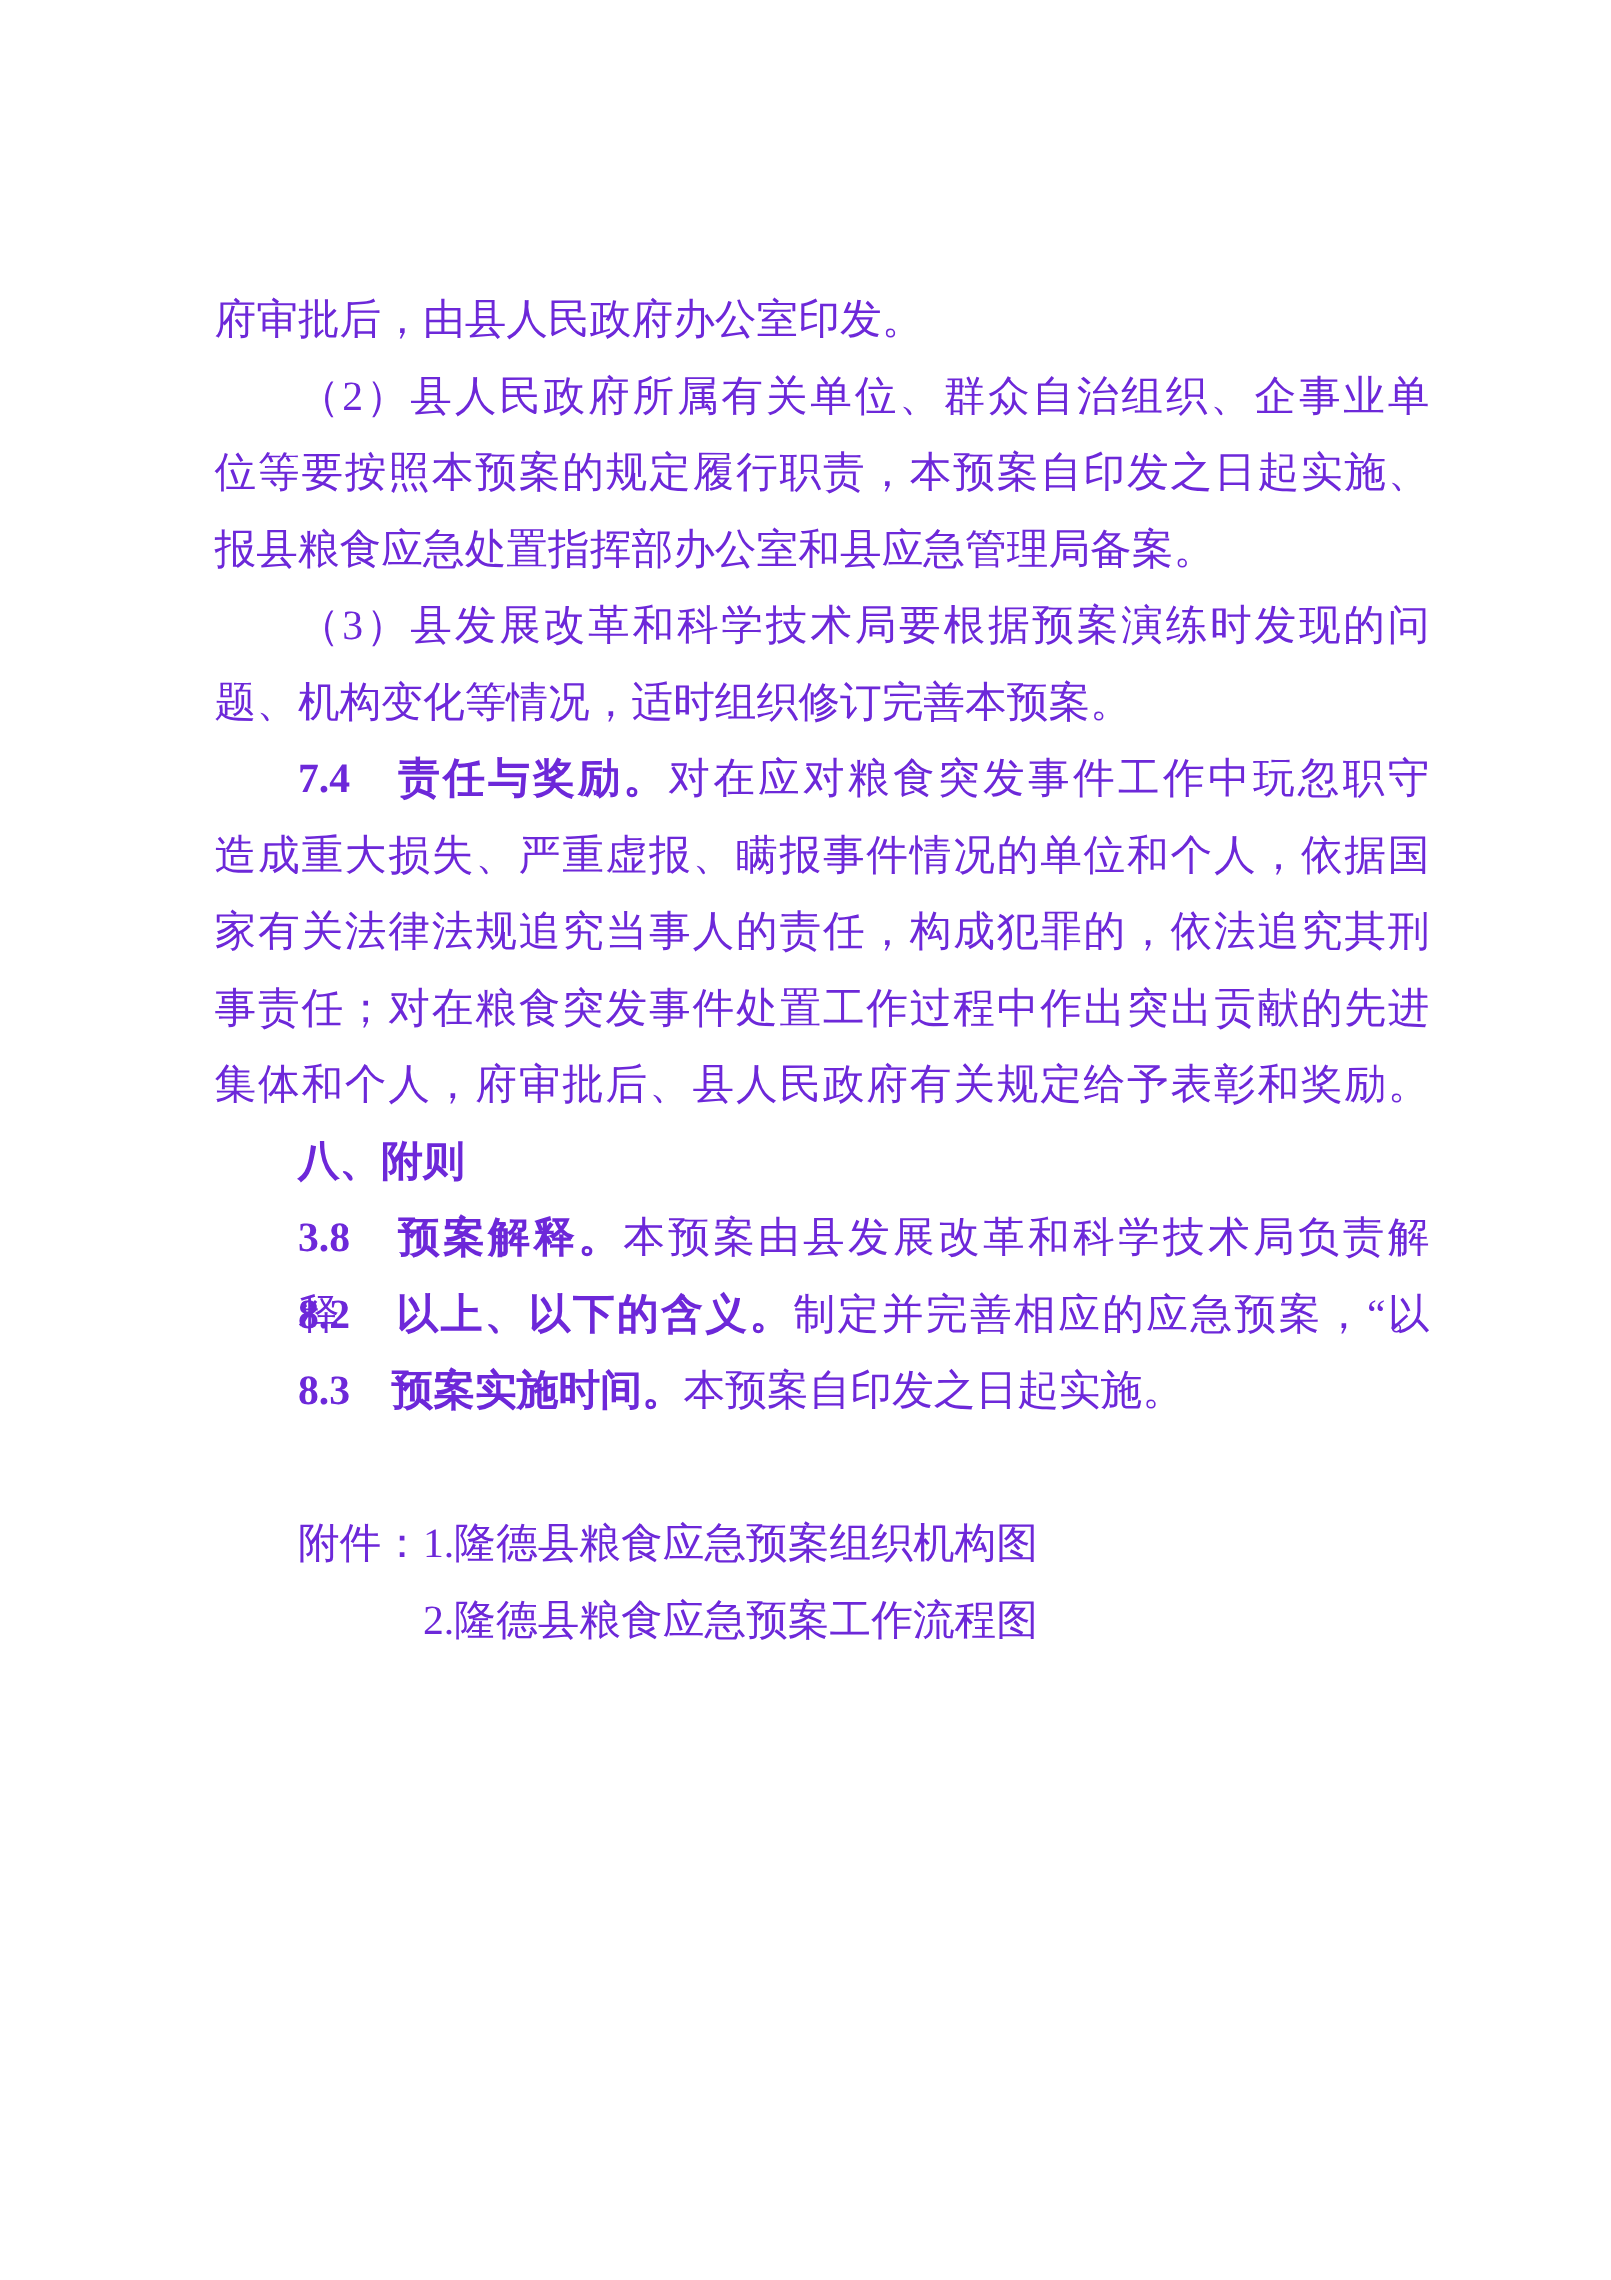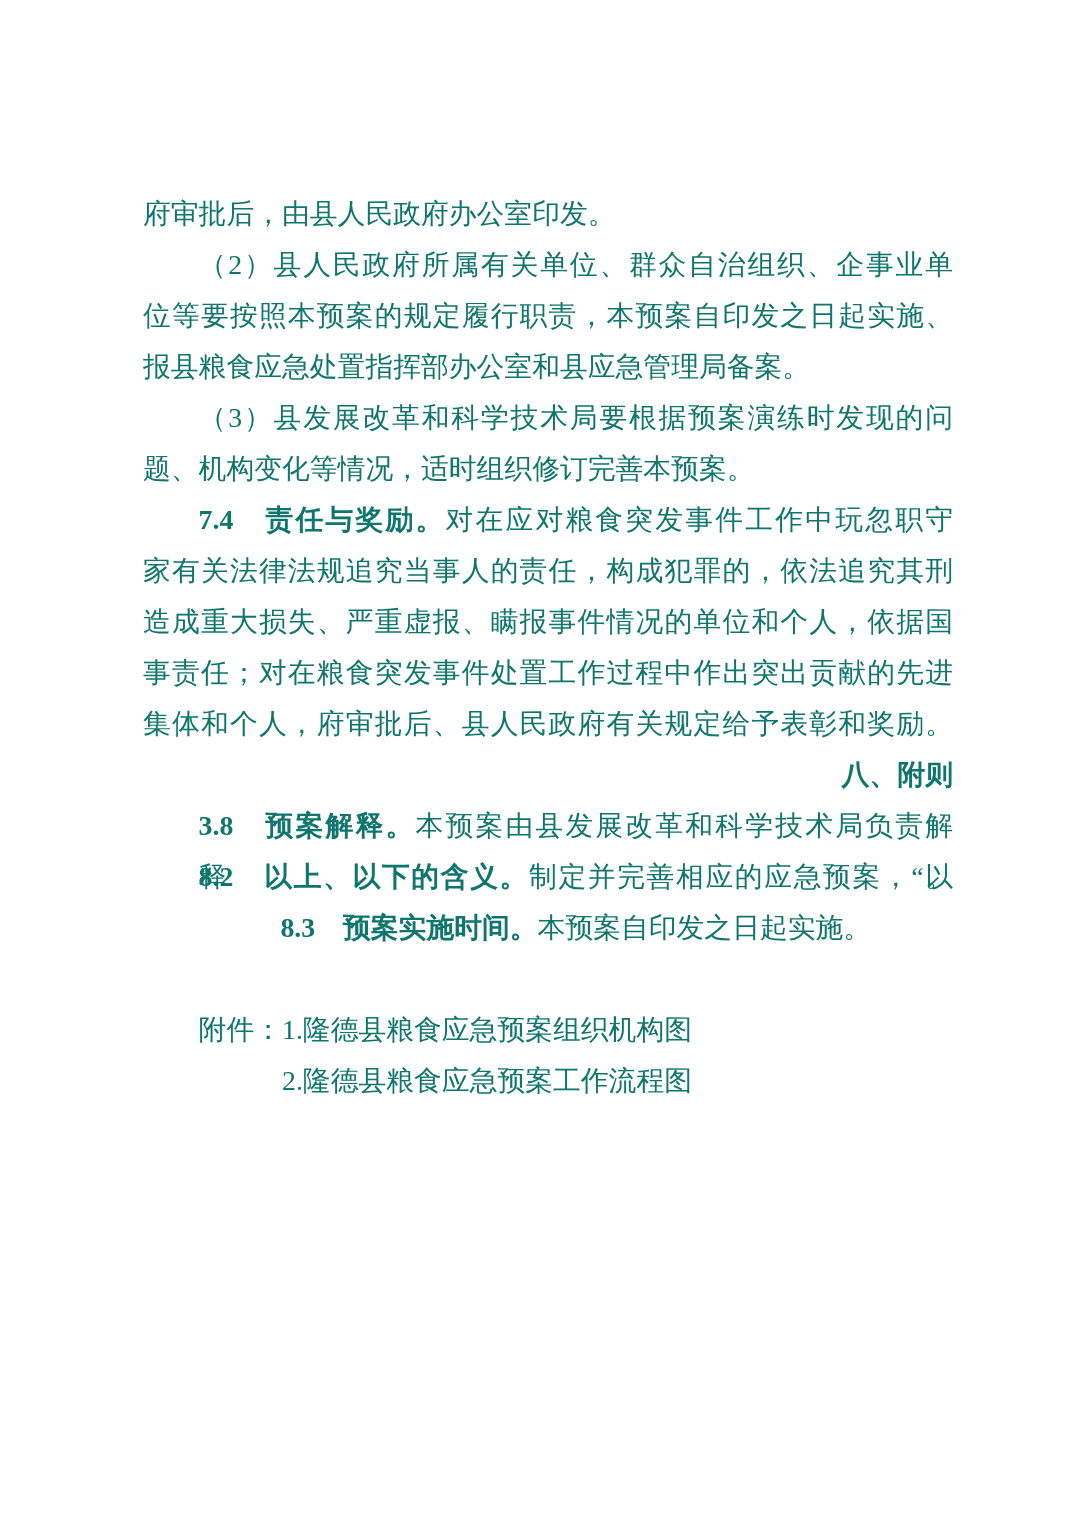--- a/index.html
+++ b/index.html
@@ -39,33 +39,33 @@
     font-weight: 700;
   }
   .seg-normal {
     font-weight: 400;
   }
 </style>
 </head>
 <body>
 
 <div class="page">
-  <div class="textblock" style="color: #0f766e;">
+  <div class="textblock" style="color: #6d28d9;">
       <div class="line"><span class="seg-normal">府审批后，由县人民政府办公室印发。</span></div>
       <div class="line fill" style="padding-left: 55.6px;"><span class="seg-normal">（2）县人民政府所属有关单位、群众自治组织、企事业单</span></div>
       <div class="line fill"><span class="seg-normal">位等要按照本预案的规定履行职责，本预案自印发之日起实施、</span></div>
       <div class="line"><span class="seg-normal">报县粮食应急处置指挥部办公室和县应急管理局备案。</span></div>
       <div class="line fill" style="padding-left: 55.6px;"><span class="seg-normal">（3）县发展改革和科学技术局要根据预案演练时发现的问</span></div>
       <div class="line"><span class="seg-normal">题、机构变化等情况，适时组织修订完善本预案。</span></div>
       <div class="line fill" style="padding-left: 55.6px;"><span class="seg-bold">7.4　责任与奖励。</span><span class="seg-normal">对在应对粮食突发事件工作中玩忽职守</span></div>
+      <div class="line fill"><span class="seg-normal">造成重大损失、严重虚报、瞒报事件情况的单位和个人，依据国</span></div>
       <div class="line fill"><span class="seg-normal">家有关法律法规追究当事人的责任，构成犯罪的，依法追究其刑</span></div>
-      <div class="line fill"><span class="seg-normal">造成重大损失、严重虚报、瞒报事件情况的单位和个人，依据国</span></div>
       <div class="line fill"><span class="seg-normal">事责任；对在粮食突发事件处置工作过程中作出突出贡献的先进</span></div>
       <div class="line fill"><span class="seg-normal">集体和个人，府审批后、县人民政府有关规定给予表彰和奖励。</span></div>
-      <div class="line" style="padding-left: 55.6px; text-align: right;"><span class="seg-bold">八、附则</span></div>
+      <div class="line" style="padding-left: 55.6px;"><span class="seg-bold">八、附则</span></div>
       <div class="line fill" style="padding-left: 55.6px;"><span class="seg-bold">3.8　预案解释。</span><span class="seg-normal">本预案由县发展改革和科学技术局负责解释。</span></div>
       <div class="line fill" style="padding-left: 55.6px;"><span class="seg-bold">8.2　以上、以下的含义。</span><span class="seg-normal">制定并完善相应的应急预案，“以</span></div>
-      <div class="line" style="padding-left: 55.6px; text-align: center;"><span class="seg-bold">8.3　预案实施时间。</span><span class="seg-normal">本预案自印发之日起实施。</span></div>
+      <div class="line" style="padding-left: 55.6px;"><span class="seg-bold">8.3　预案实施时间。</span><span class="seg-normal">本预案自印发之日起实施。</span></div>
       <div class="line">&nbsp;</div>
       <div class="line" style="padding-left: 55.6px;"><span class="seg-normal">附件：1.隆德县粮食应急预案组织机构图</span></div>
       <div class="line" style="padding-left: 139px;"><span class="seg-normal">2.隆德县粮食应急预案工作流程图</span></div>
     </div>
 </div>
 
 </body></html>

